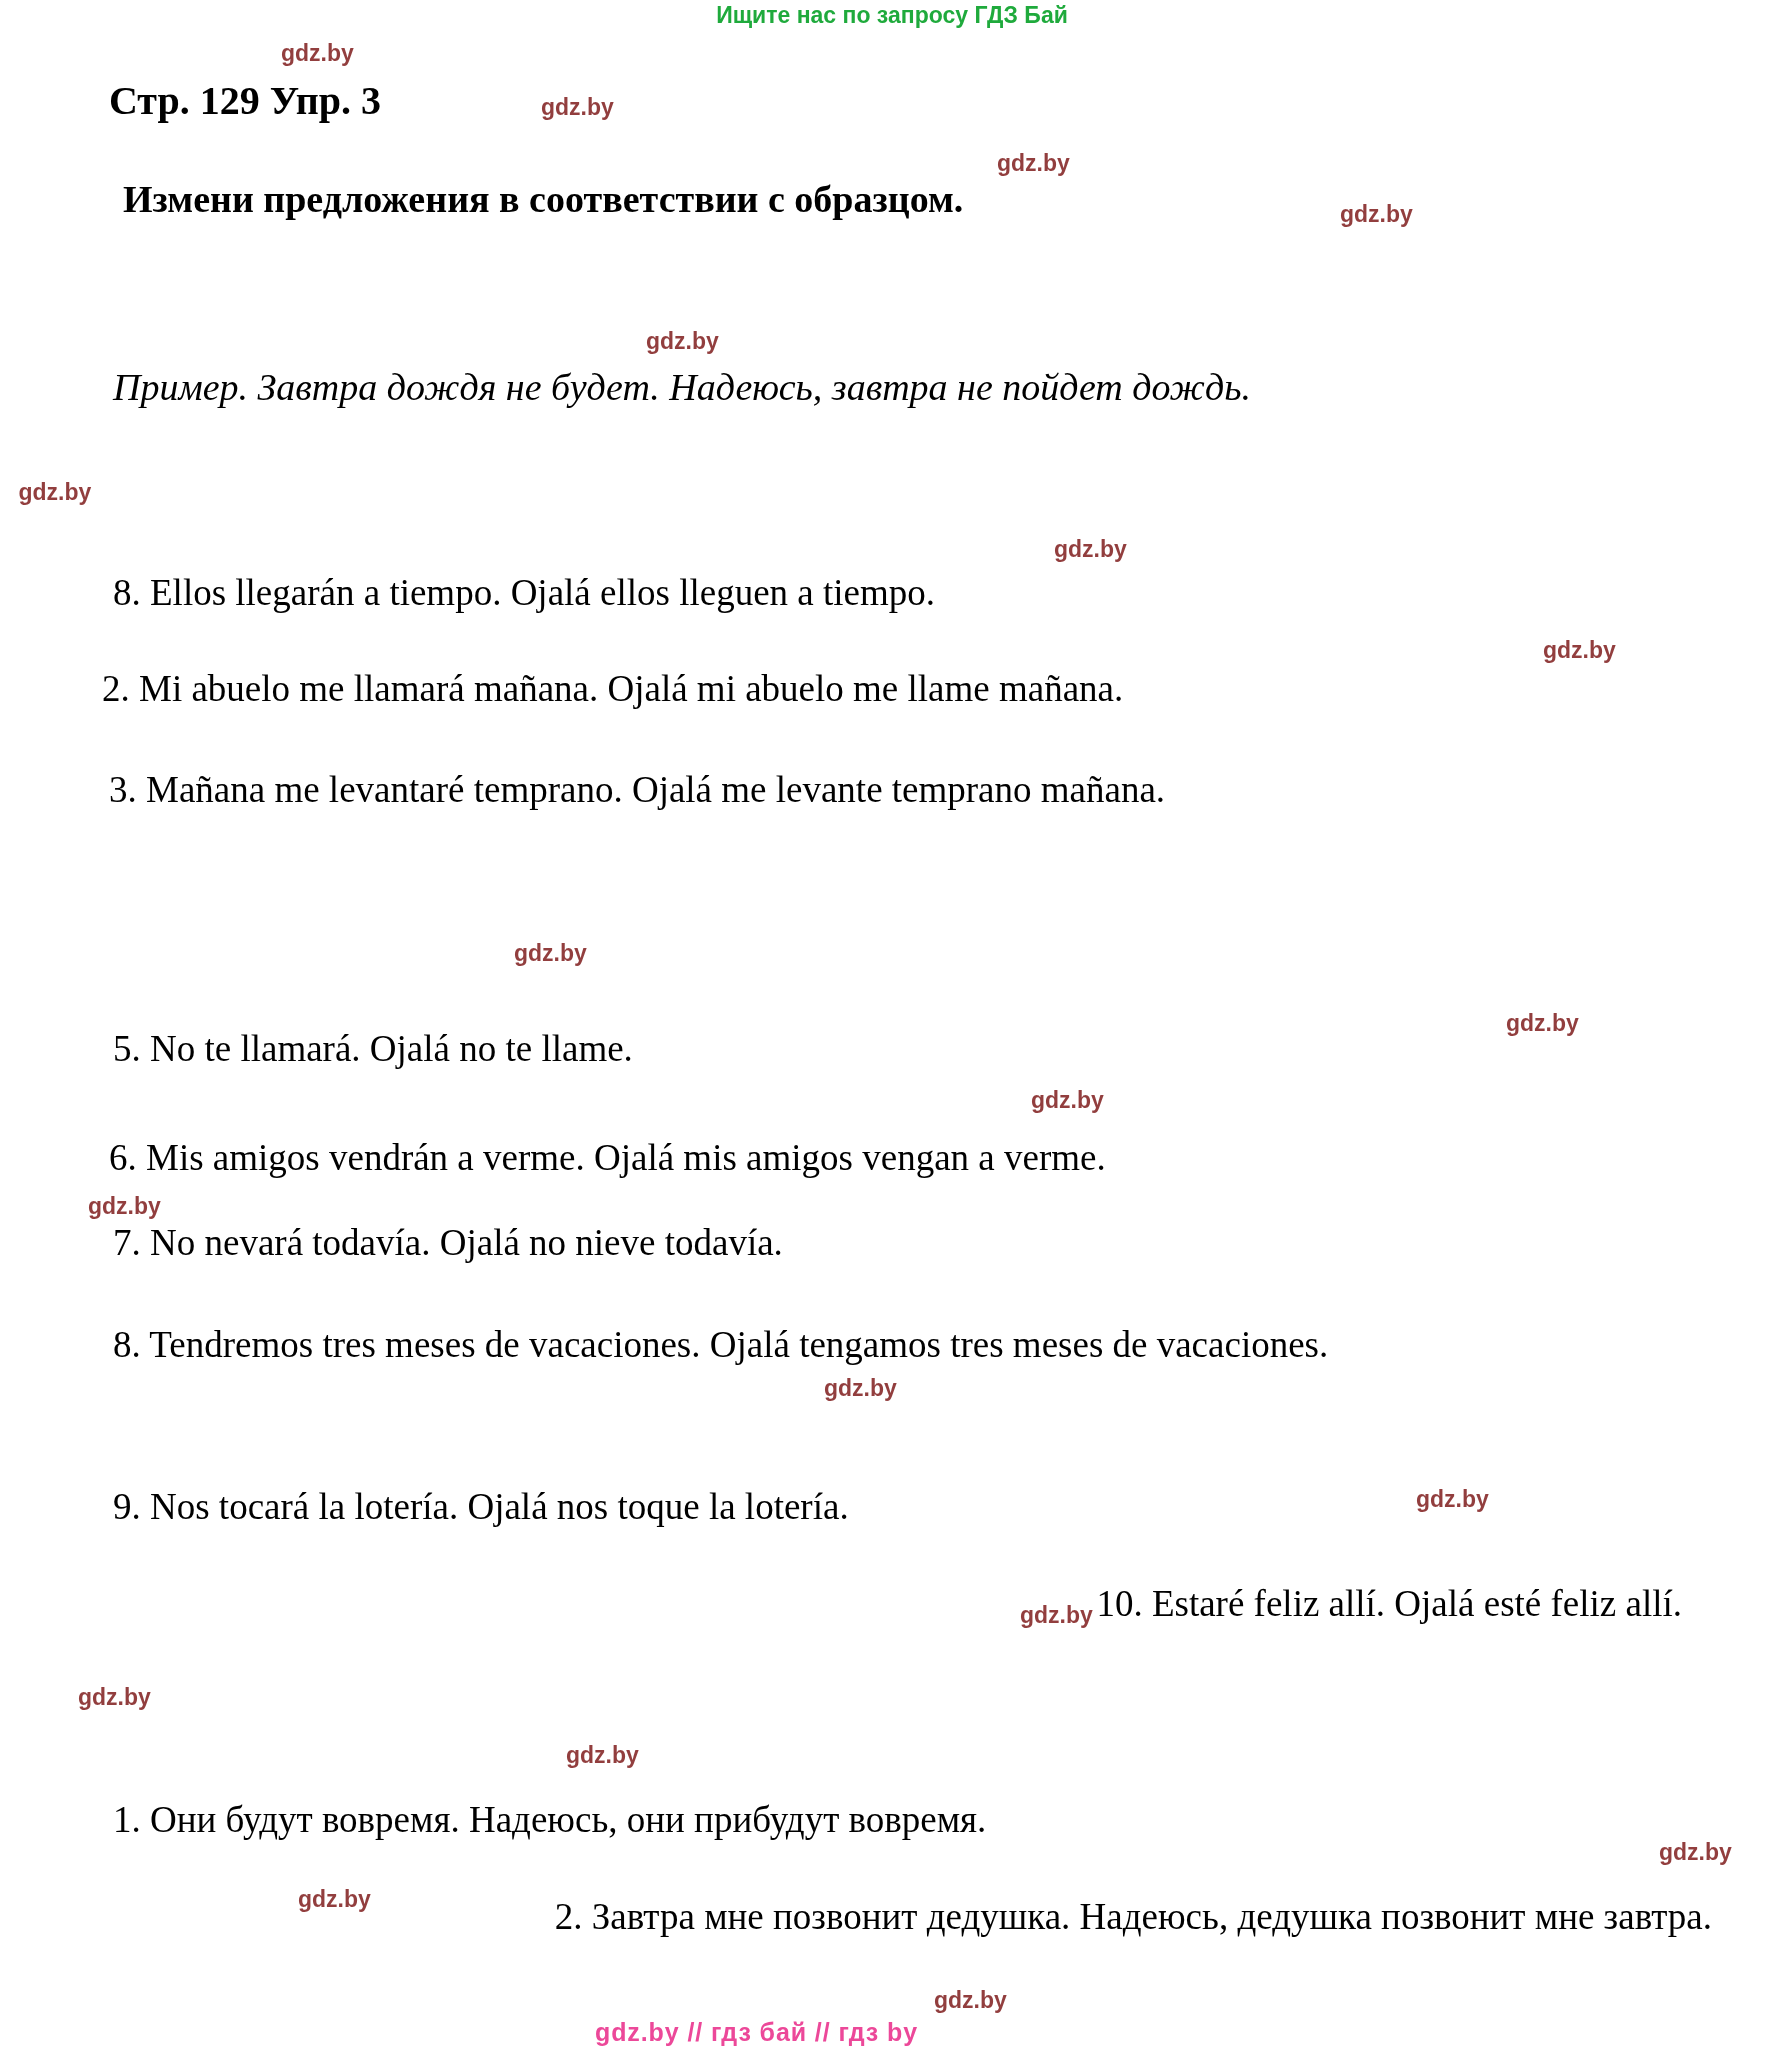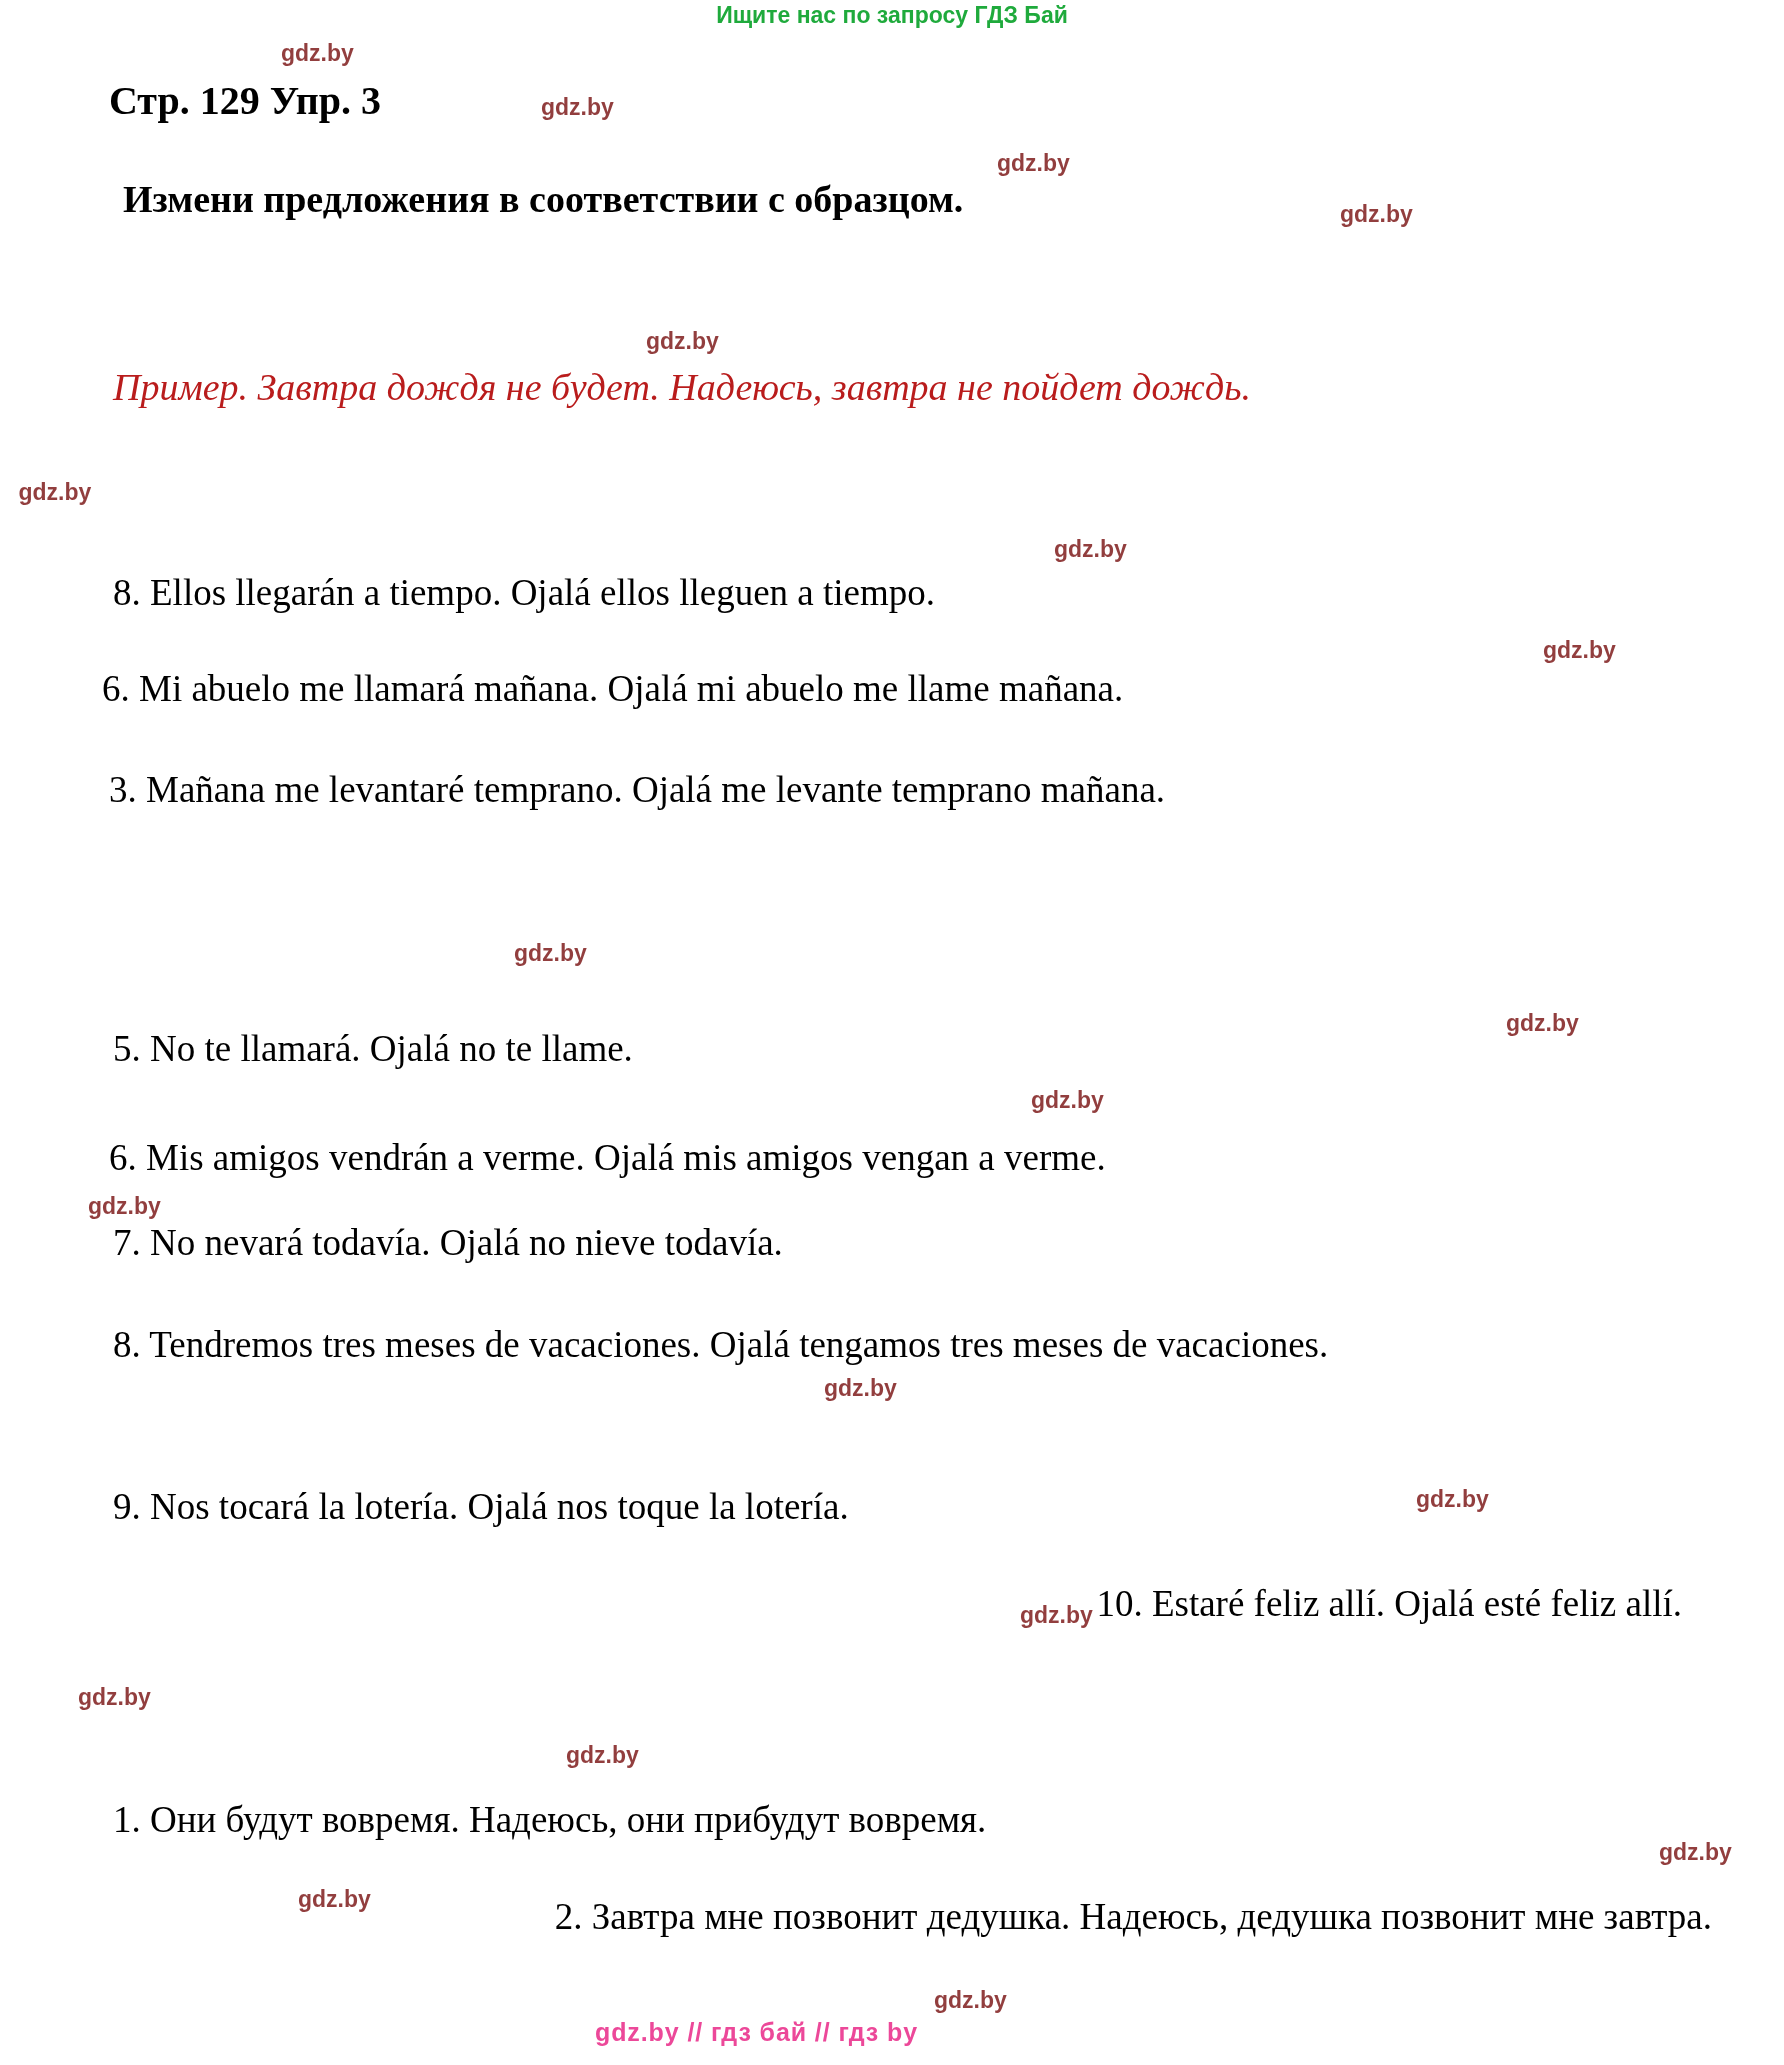--- a/index.html
+++ b/index.html
@@ -58,21 +58,21 @@
     font-weight: bold;
     color: #000;
     white-space: nowrap;
   }
   .example {
     position: absolute;
     left: 113px;
     top: 365px;
     font-size: 38px;
     font-style: italic;
-    color: #b91c1c;
+    color: #000000;
     white-space: nowrap;
   }
   .item {
     position: absolute;
     font-size: 37px;
     color: #000;
     line-height: 1.25;
     font-family: "Liberation Serif", serif;
   }
   .bottom-bar {
@@ -96,21 +96,21 @@
 
   <div class="top-banner">Ищите нас по запросу ГДЗ Бай</div>
 
   <div class="header-line">Стр. 129 Упр. 3</div>
 
   <div class="subtitle">Измени предложения в соответствии с образцом.</div>
 
   <div class="example">Пример. Завтра дождя не будет. Надеюсь, завтра не пойдет дождь.</div>
 
   <div class="item" style="left:113px; top:570px; width:1569px;">8. Ellos llegarán a tiempo. Ojalá ellos lleguen a tiempo.</div>
-  <div class="item" style="left:102px; top:666px; width:1624px;">6. Mi abuelo me llamará mañana. Ojalá mi abuelo me llame mañana.</div>
+  <div class="item" style="left:102px; top:666px; width:1624px;">2. Mi abuelo me llamará mañana. Ojalá mi abuelo me llame mañana.</div>
   <div class="item" style="left:109px; top:767px; width:1624px;">3. Mañana me levantaré temprano. Ojalá me levante temprano mañana.</div>
   <div class="item" style="left:113px; top:1026px; width:1569px;">5. No te llamará. Ojalá no te llame.</div>
   <div class="item" style="left:109px; top:1123px; width:1606px;margin-top:12px;">6. Mis amigos vendrán a verme. Ojalá mis amigos vengan a verme.</div>
   <div class="item" style="left:113px; top:1220px; width:1569px;">7. No nevará todavía. Ojalá no nieve todavía.</div>
   <div class="item" style="left:113px; top:1322px; width:1532px;">8. Tendremos tres meses de vacaciones. Ojalá tengamos tres meses de vacaciones.</div>
   <div class="item" style="left:113px; top:1484px; width:1569px;">9. Nos tocará la lotería. Ojalá nos toque la lotería.</div>
   <div class="item" style="left:113px; top:1581px; width:1569px;text-align:right;">10. Estaré feliz allí. Ojalá esté feliz allí.</div>
 
   <div class="item" style="left:113px; top:1797px; width:1569px;">1. Они будут вовремя. Надеюсь, они прибудут вовремя.</div>
   <div class="item" style="left:106px; top:1894px; width:1606px;text-align:right;">2. Завтра мне позвонит дедушка. Надеюсь, дедушка позвонит мне завтра.</div>

